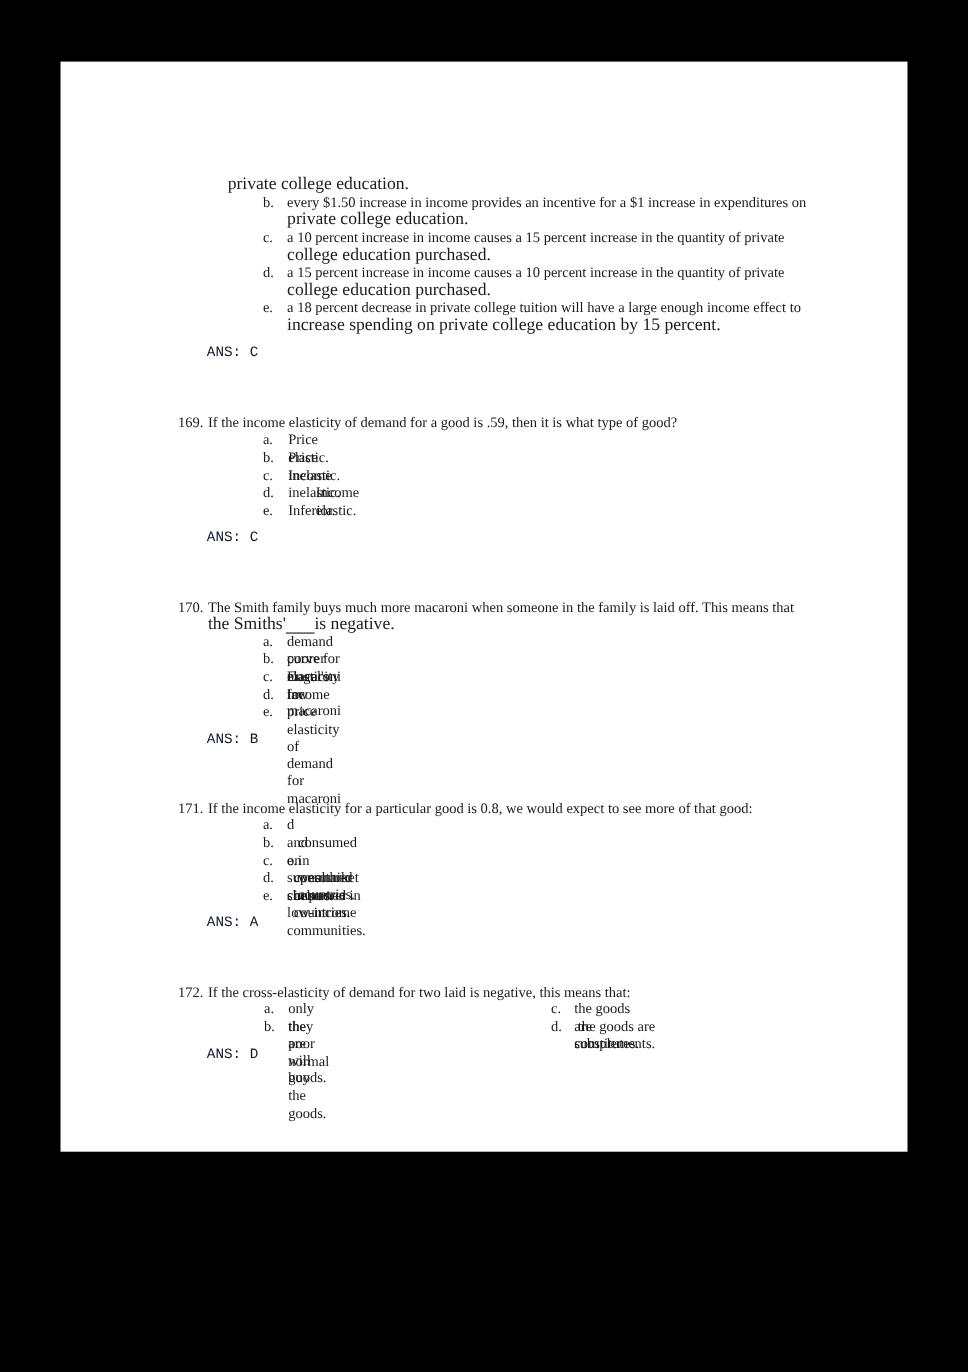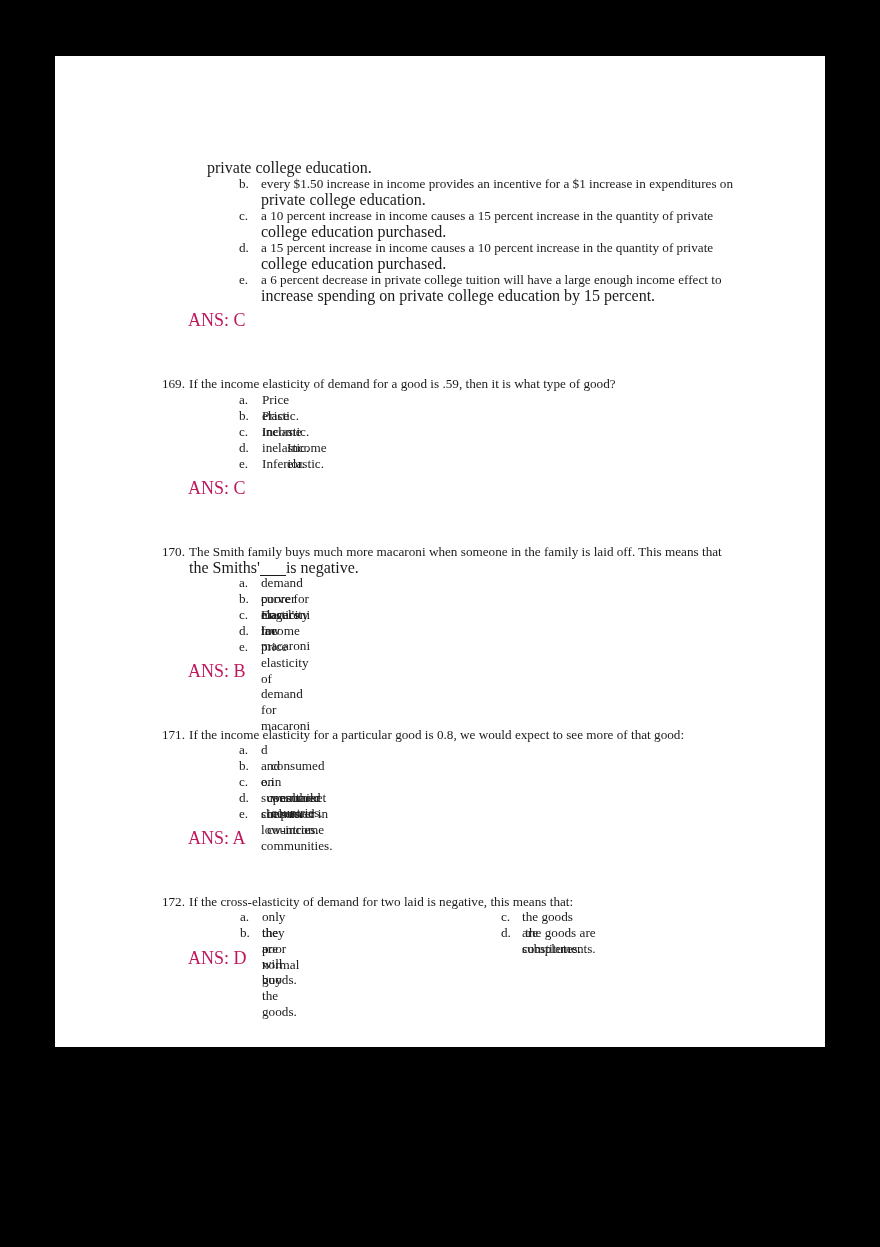--- a/index.html
+++ b/index.html
@@ -77,24 +77,25 @@
   }
   .opt-text {
     position: absolute;
     white-space: pre-wrap;
   }
 
   
   .ans {
     position: absolute;
     left: 133px;
-    font-size: 18px;
-    line-height: 15.8px;
-    color: #be185d;
-    white-space: pre;
+    font-size: 13px;
+    line-height: 15.8px;
+    color: #0f172a;
+    white-space: pre;
+    font-family: Liberation Mono, monospace;
   }
 
   .blank-fill {
     display: inline-block;
     border-bottom: 1px solid #1a1a1a;
     width: 26px;
     vertical-align: text-bottom;
     height: 0.88em;
   }
 </style>
@@ -120,21 +121,21 @@
       <div class="cont-line" style="left:206px; top:168px;">college education purchased.</div>
 
       <div class="opt" style="top:184px;">
         <span class="opt-letter" style="left:184px;">d.</span>
         <span class="opt-text" style="left:206px; width:510px;">a 15 percent increase in income causes a 10 percent increase in the quantity of private</span>
       </div>
       <div class="cont-line" style="left:206px; top:200px;">college education purchased.</div>
 
       <div class="opt" style="top:216px;">
         <span class="opt-letter" style="left:184px;">e.</span>
-        <span class="opt-text" style="left:206px; width:510px;">a 6 percent decrease in private college tuition will have a large enough income effect to</span>
+        <span class="opt-text" style="left:206px; width:510px;">a 18 percent decrease in private college tuition will have a large enough income effect to</span>
       </div>
       <div class="cont-line" style="left:206px; top:232px;">increase spending on private college education by 15 percent.</div>
 
       <div class="ans" style="top:257px;">ANS: C</div>
     </div>
 
     <div>
       <div class="q-row" style="top:320px;">
         <span class="q-num">169.</span>
         <span class="q-stem">If the income elasticity of demand for a good is .59, then it is what type of good?</span>

